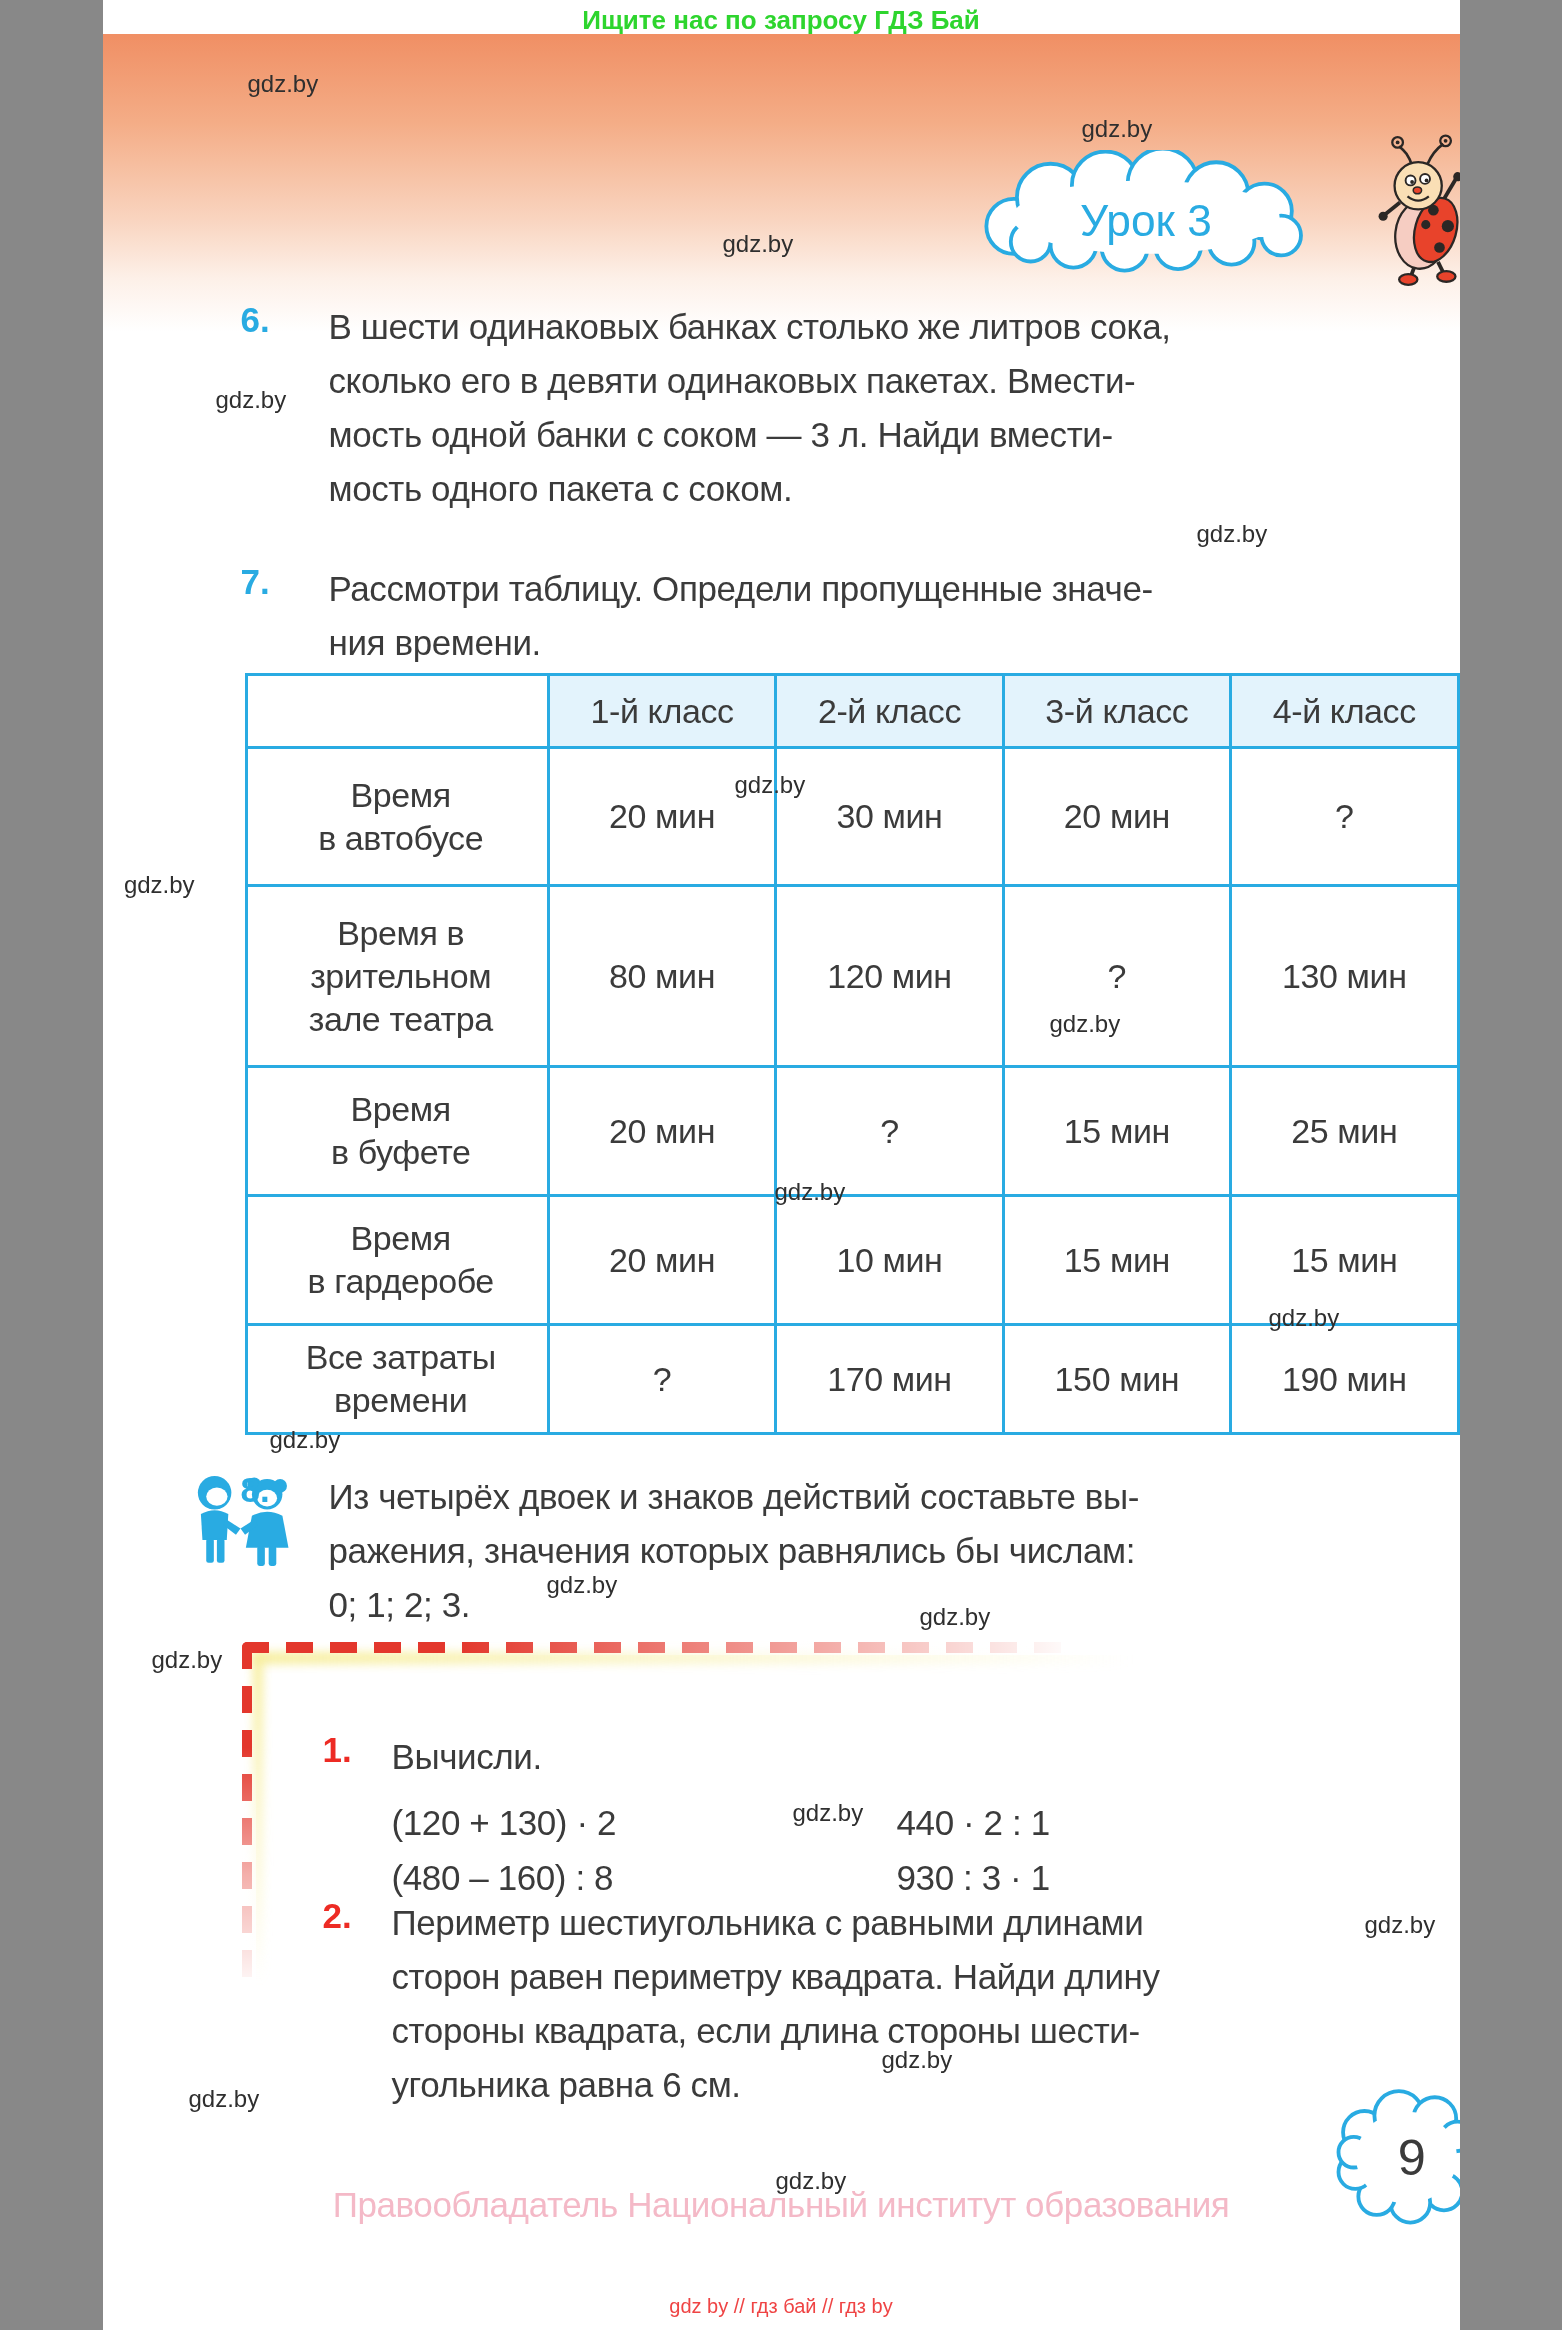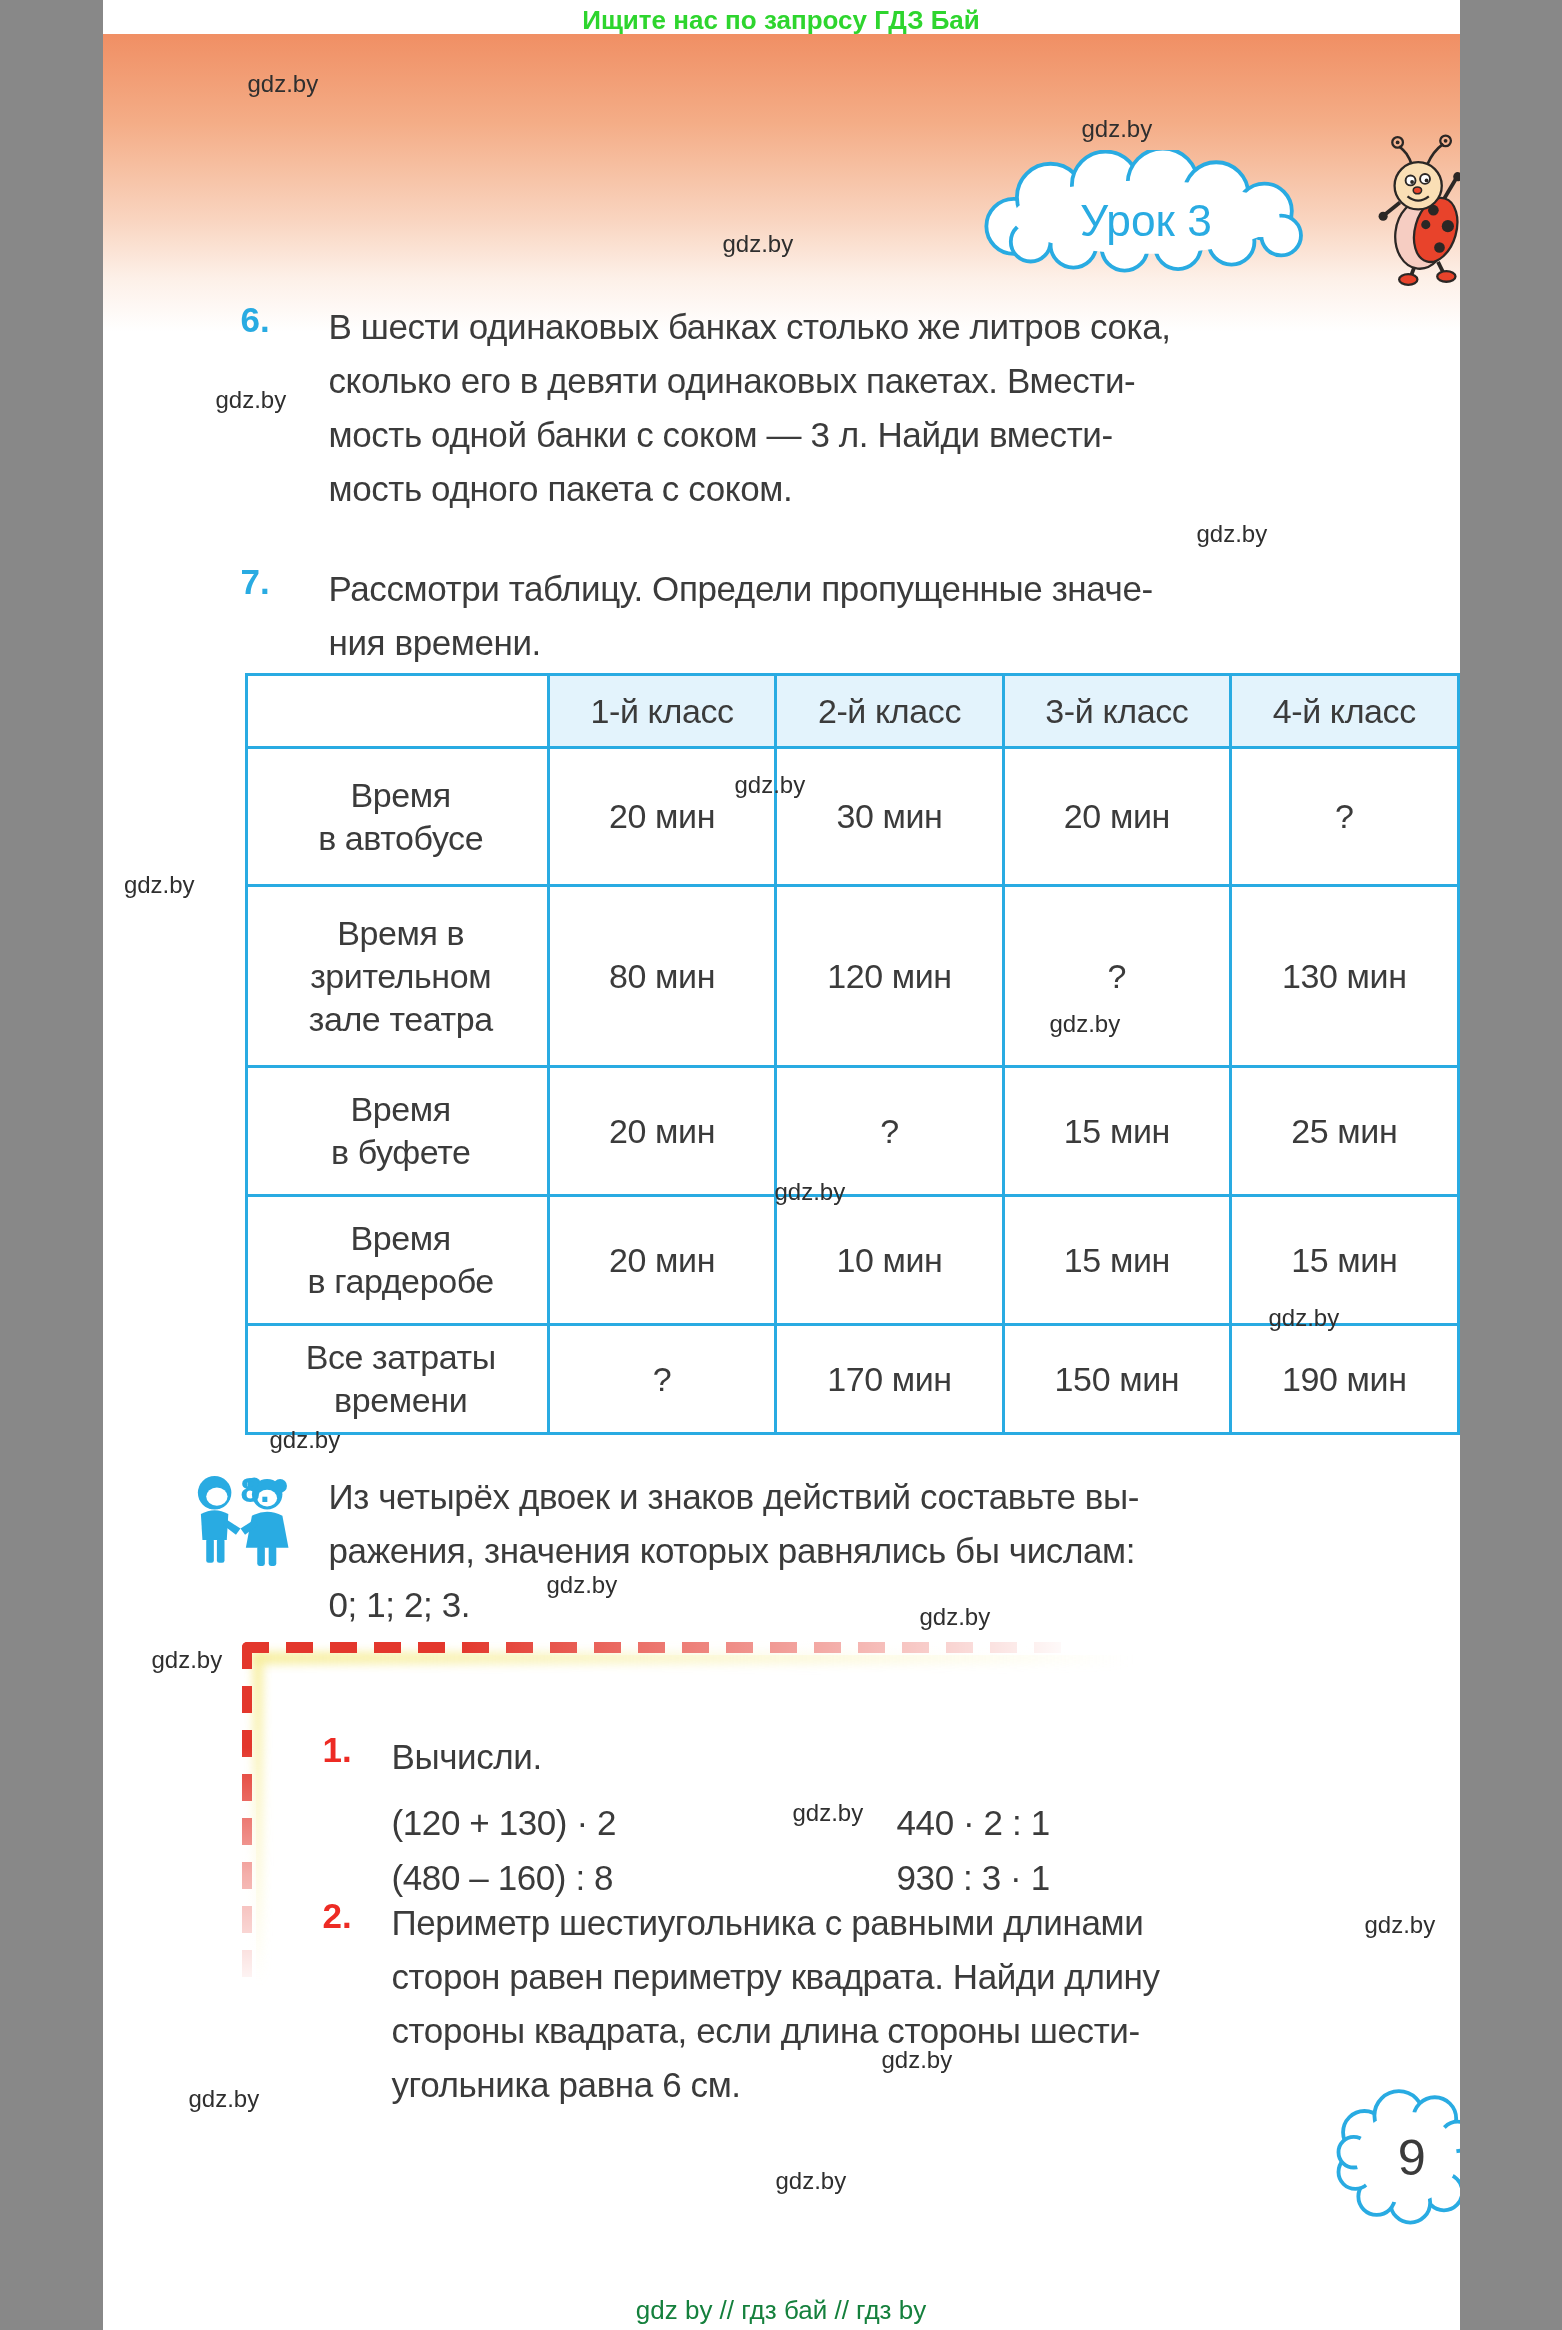--- a/index.html
+++ b/index.html
@@ -62,21 +62,21 @@
     border-radius:5.4px;}
   .dash-v-fade{position:absolute;left:138px;top:1642px;width:15.3px;height:375px;z-index:9;
     background:linear-gradient(180deg,rgba(255,255,255,0) 28%,rgba(255,255,255,.6) 62%,#ffffff 94%);}
   
   .copyright{
     position:absolute;left:0;right:0;top:2185px;text-align:center;
     font-size:35px;color:#f4b9c7;letter-spacing:-0.4px;z-index:10;
   }
   .footer-links{
     position:absolute;left:0;right:0;top:2295px;text-align:center;
-    font-size:26px;color:#15803d;z-index:10;
+    font-size:20px;color:#ef4444;z-index:10;
   }
 </style>
 </head>
 <body>
 
 <div class="page">
 
   <div class="promo-banner">Ищите нас по запросу ГДЗ Бай</div>
 
   <div class="orange-band"></div>
@@ -284,16 +284,17 @@
         <circle cx="154" cy="140" r="24"></circle>
       <circle cx="110" cy="154" r="26"></circle>
         <circle cx="66" cy="146" r="24"></circle>
       <circle cx="38" cy="114" r="22"></circle>
         <circle cx="36" cy="88" r="20"></circle>
     </g>
     <ellipse cx="105" cy="95" rx="66" ry="60" fill="#ffffff"></ellipse>
     <text x="112" y="118" text-anchor="middle" font-size="66" fill="#3b3b3b">9</text>
   </svg>
 
+  <div class="copyright">Правообладатель Национальный институт образования</div>
   <div class="footer-links">gdz by  //  гдз бай  //  гдз by</div>
 
 </div>
 
 
 </body></html>

